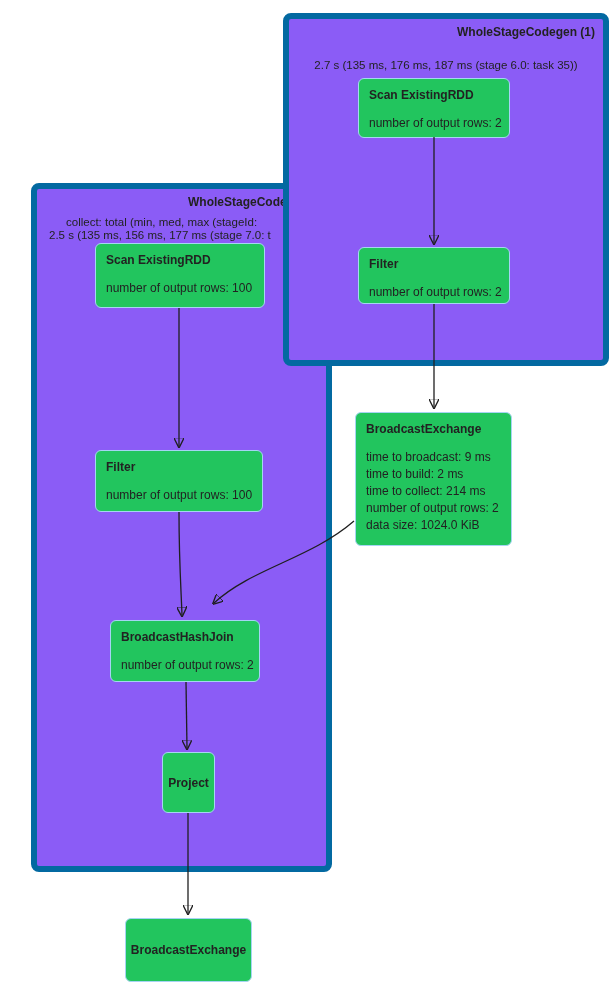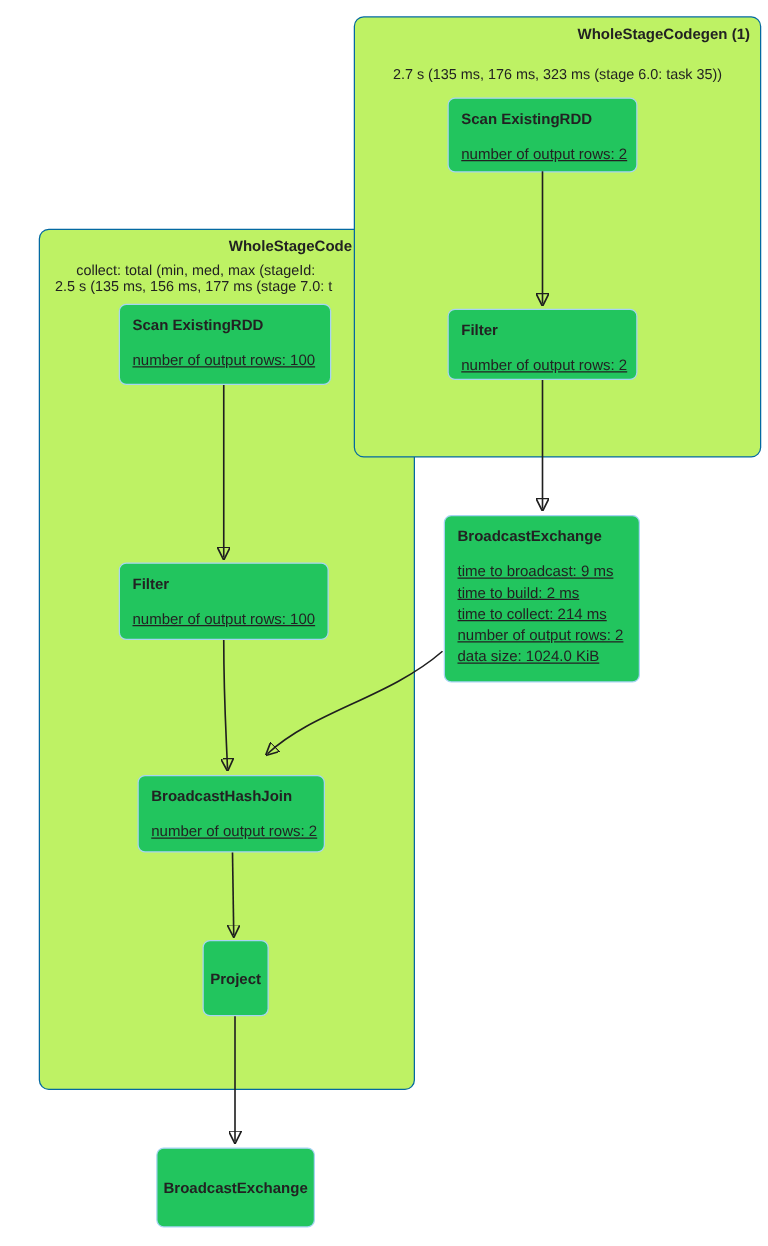--- a/index.html
+++ b/index.html
@@ -3,36 +3,36 @@
 <meta charset="utf-8">
 <style>
   html,body{margin:0;padding:0;}
   body{
     width:614px;height:997px;position:relative;background:#ffffff;
     font-family:"Liberation Sans","DejaVu Sans",sans-serif;
     color:#222;overflow:hidden;
   }
   .cluster{
     position:absolute;border-radius:8px;
-    background:#bef264;border:1px solid #0369a1;
+    background:#8b5cf6;border:6px solid #0369a1;
     box-sizing:border-box;
   }
   .cluster-title{
     position:absolute;font-size:12px;font-weight:700;white-space:nowrap;
   }
   .cluster-duration{
     position:absolute;font-size:11.5px;line-height:13px;white-space:nowrap;
   }
   .node{
     position:absolute;box-sizing:border-box;
     background:#22c55e;border:1px solid #a6d4f3;border-radius:6px;
     padding:9px 10px;font-size:12px;z-index:3;
   }
   .node-title{font-weight:700;margin-bottom:13px;white-space:nowrap;}
-  .node-metrics div{line-height:17px;white-space:nowrap;text-decoration:underline;}
+  .node-metrics div{line-height:17px;white-space:nowrap;}
   .node--center{
     display:flex;align-items:center;justify-content:center;padding:4px;
   }
   .node--center .node-title{margin-bottom:0;}
   #edges{
     position:absolute;left:0;top:0;width:614px;height:997px;
     z-index:4;pointer-events:none;
   }
   #edges path{stroke:#1f1f1f;stroke-width:1.3;fill:none;}
   .z1{z-index:1}.z2{z-index:2}
@@ -41,21 +41,21 @@
 <body>
 
 <div class="cluster z1" style="left:31px;top:183px;width:301px;height:689px;">
   <div class="cluster-title" style="left:151px;top:6px;">WholeStageCode</div>
   <div class="cluster-duration" style="left:29px;top:27px;">collect: total (min, med, max (stageId:</div>
   <div class="cluster-duration" style="left:12px;top:40px;">2.5 s (135 ms, 156 ms, 177 ms (stage 7.0: t</div>
 </div>
 
 <div class="cluster z2" style="left:283px;top:13px;width:326px;height:353px;">
   <div class="cluster-title" style="right:8px;top:6px;">WholeStageCodegen (1)</div>
-  <div class="cluster-duration" style="left:0;top:40px;width:100%;text-align:center;">2.7 s (135 ms, 176 ms, 323 ms (stage 6.0: task 35))</div>
+  <div class="cluster-duration" style="left:0;top:40px;width:100%;text-align:center;">2.7 s (135 ms, 176 ms, 187 ms (stage 6.0: task 35))</div>
 </div>
 
 <div class="node" style="left:358px;top:78px;width:152px;height:60px;">
   <div class="node-title">Scan ExistingRDD</div>
   <div class="node-metrics">
     <div>number of output rows: 2</div>
   </div>
 </div>
 
 <div class="node" style="left:358px;top:247px;width:152px;height:57px;">

